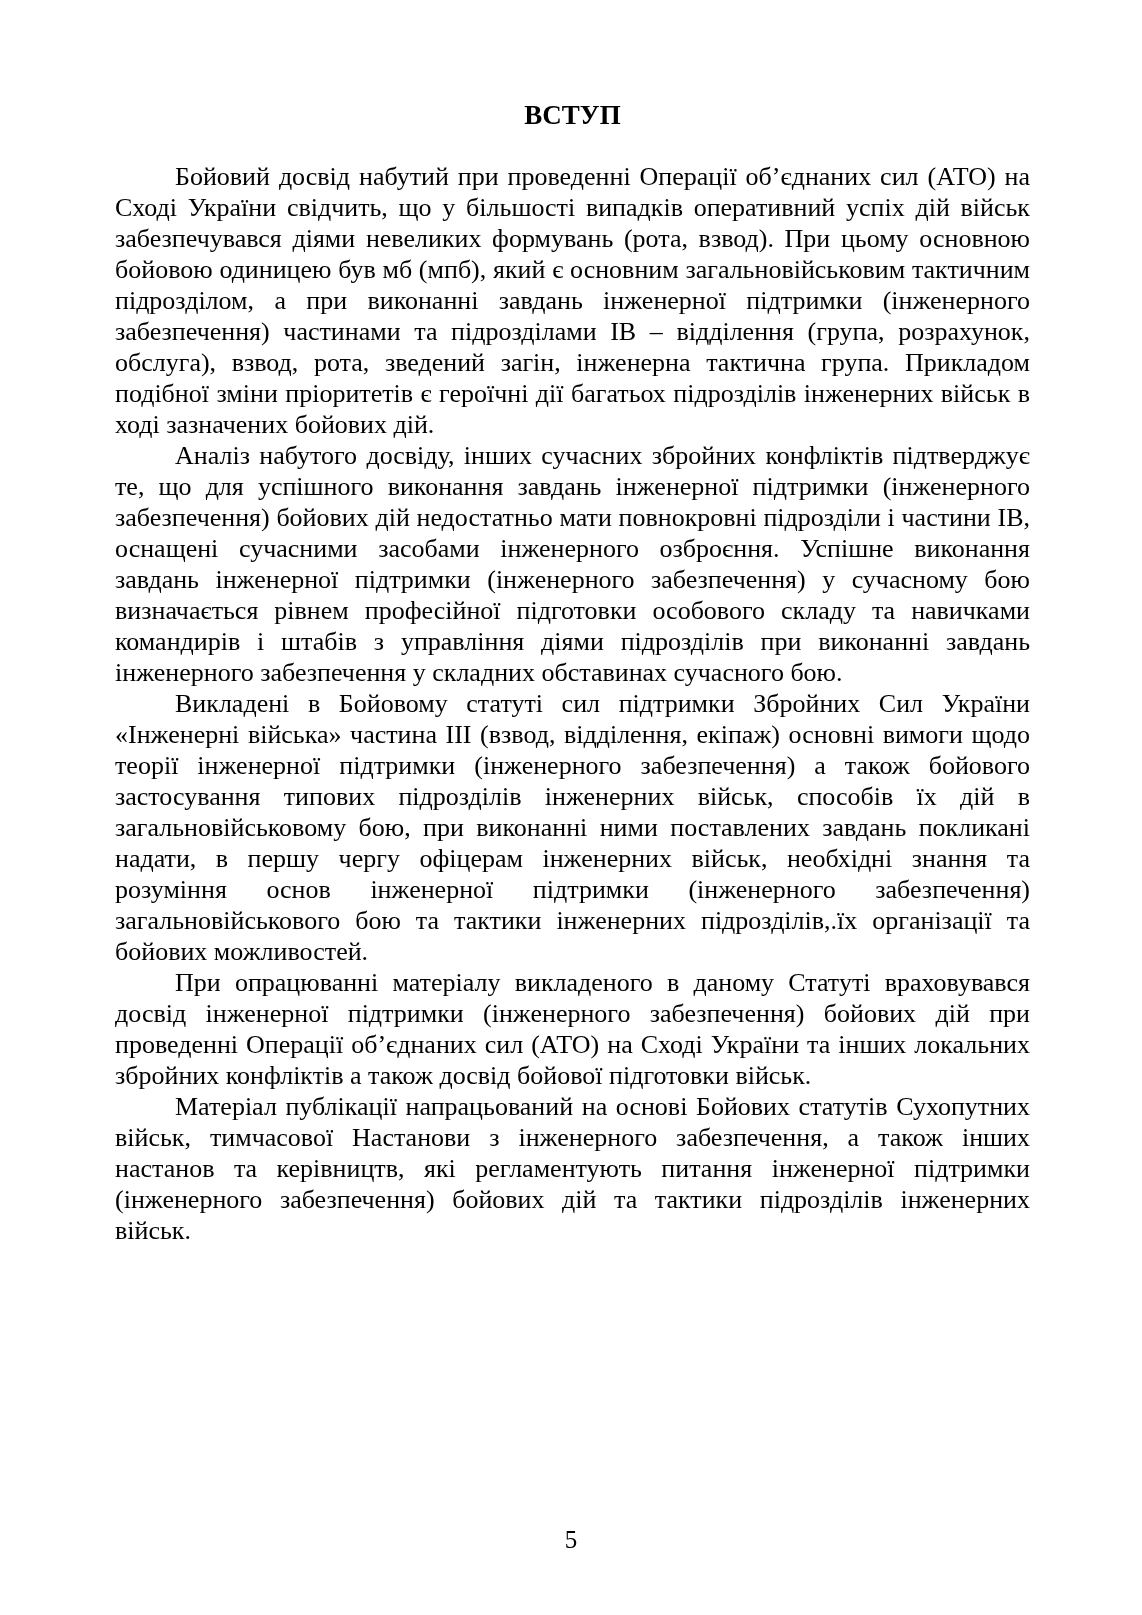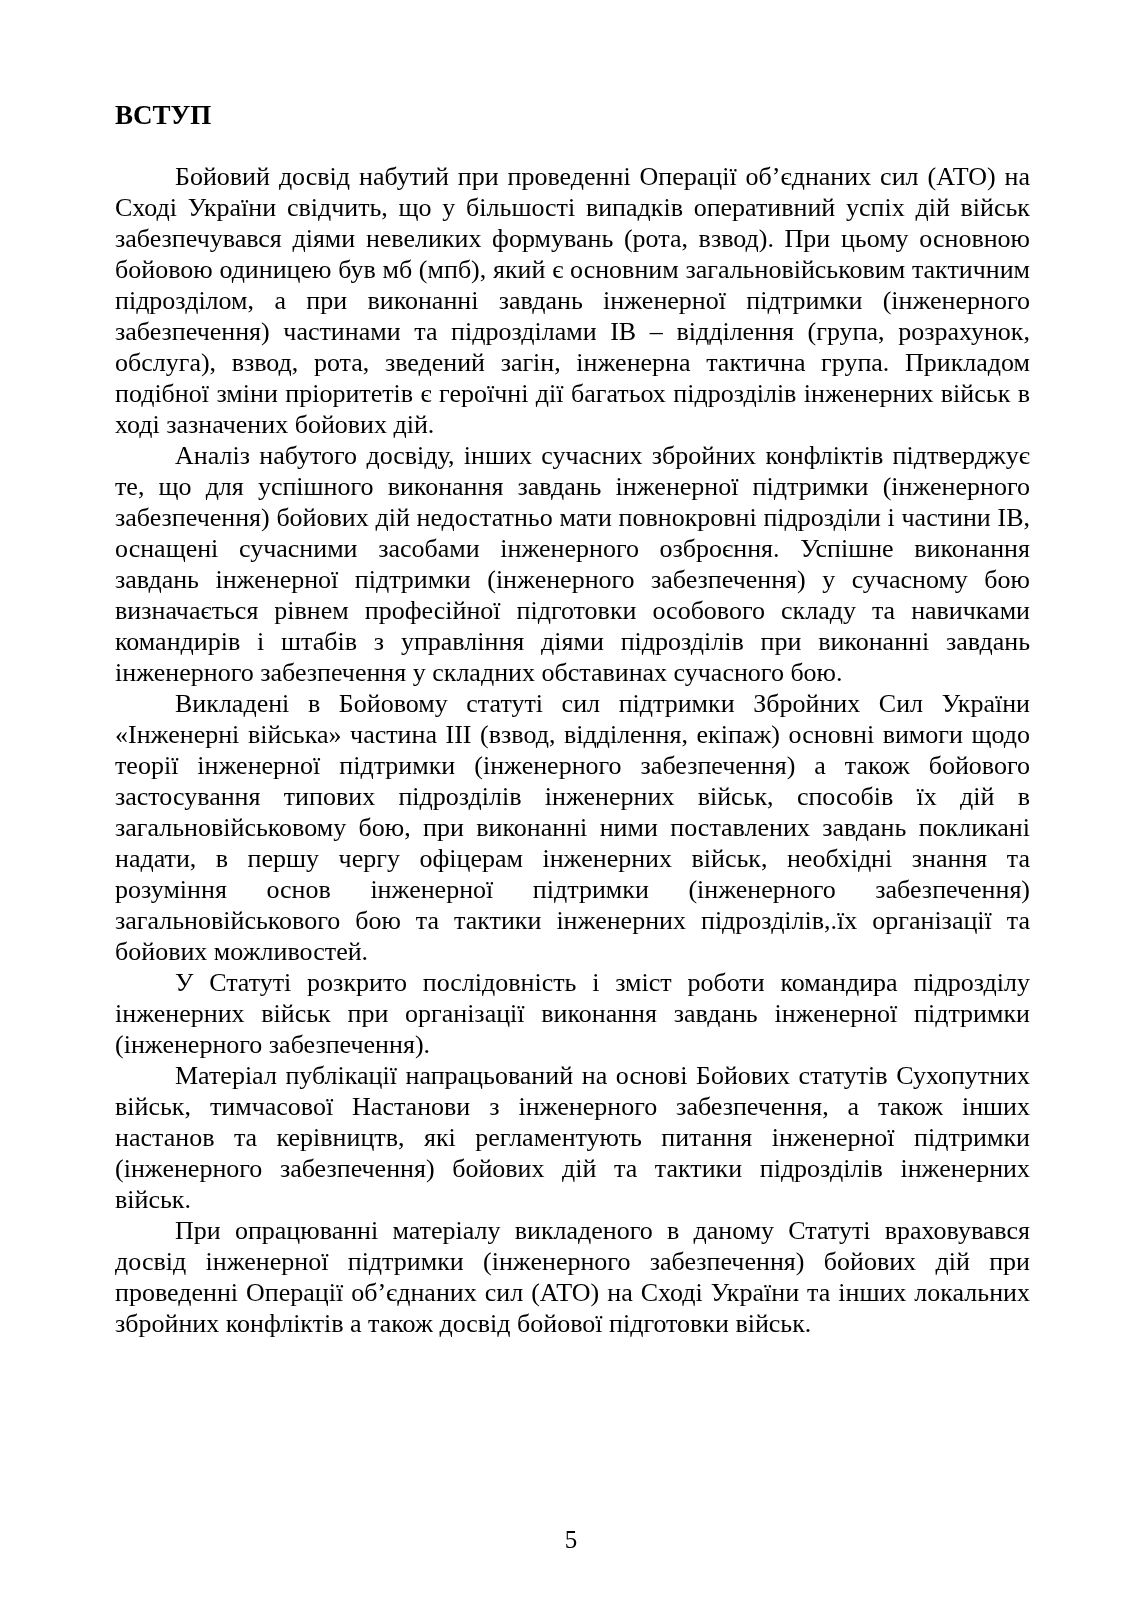--- a/index.html
+++ b/index.html
@@ -19,20 +19,21 @@
     position: absolute;
     left: 0;
     top: 0;
     width: 1142px;
     height: 1615px;
     background: #ffffff;
     overflow: hidden;
   }
   .doc-title {
     margin: 100px 112px 0 115px;
+    text-align: center;
     font-size: 27px;
     font-weight: bold;
     line-height: 31px;
   }
   .content {
     margin: 30px 112px 0 115px;
   }
   .content p {
     margin: 0;
     padding: 0;
@@ -56,19 +57,18 @@
 </head>
 <body>
 
 <div class="page">
   <div class="doc-title">ВСТУП</div>
 
   <div class="content">
       <p><span>Бойовий досвід набутий при проведенні Операції об’єднаних сил (АТО) на Сході України свідчить, що у більшості випадків оперативний успіх дій військ забезпечувався діями невеликих формувань (рота, взвод). При цьому основною бойовою одиницею був </span><span class="italic">мб (мпб)</span><span>, який є основним загальновійськовим тактичним підрозділом, а при виконанні завдань інженерної підтримки (інженерного забезпечення) частинами та підрозділами ІВ – відділення (група, розрахунок, обслуга), взвод, рота, зведений загін, інженерна тактична група. Прикладом подібної зміни пріоритетів є героїчні дії багатьох підрозділів інженерних військ в ході зазначених бойових дій.</span></p>
       <p><span>Аналіз набутого досвіду, інших сучасних збройних конфліктів підтверджує те, що для успішного виконання завдань інженерної підтримки (інженерного забезпечення) бойових дій недостатньо мати повнокровні підрозділи і частини ІВ, оснащені сучасними засобами інженерного озброєння. Успішне виконання завдань інженерної підтримки (інженерного забезпечення) у сучасному бою визначається рівнем професійної підготовки особового складу та навичками командирів і штабів з управління діями підрозділів при виконанні завдань інженерного забезпечення у складних обставинах сучасного бою.</span></p>
       <p><span>Викладені в Бойовому статуті сил підтримки Збройних Сил України «Інженерні війська» частина ІІІ (взвод, відділення, екіпаж) основні вимоги щодо теорії інженерної підтримки (інженерного забезпечення) а також бойового застосування типових підрозділів інженерних військ, способів їх дій в загальновійськовому бою, при виконанні ними поставлених завдань покликані надати, в першу чергу офіцерам інженерних військ, необхідні знання та розуміння основ інженерної підтримки (інженерного забезпечення) загальновійськового бою та тактики інженерних підрозділів,.їх організації та бойових можливостей.</span></p>
-      <p><span>У Статуті розкрито послідовність і зміст роботи командира підрозділу інженерних військ при організації виконання завдань інженерної підтримки (інженерного забезпечення).</span></p>
+      <p><span>При опрацюванні матеріалу викладеного в даному Статуті враховувався досвід інженерної підтримки (інженерного забезпечення) бойових дій при проведенні Операції об’єднаних сил (АТО) на Сході України та інших локальних збройних конфліктів а також досвід бойової підготовки військ.</span></p>
       <p><span>Матеріал публікації напрацьований на основі Бойових статутів Сухопутних військ, тимчасової Настанови з інженерного забезпечення, а також інших настанов та керівництв, які регламентують питання інженерної підтримки (інженерного забезпечення) бойових дій та тактики підрозділів інженерних військ.</span></p>
-      <p><span>При опрацюванні матеріалу викладеного в даному Статуті враховувався досвід інженерної підтримки (інженерного забезпечення) бойових дій при проведенні Операції об’єднаних сил (АТО) на Сході України та інших локальних збройних конфліктів а також досвід бойової підготовки військ.</span></p>
     </div>
 
   <div class="page-number">5</div>
 </div>
 
 </body></html>

